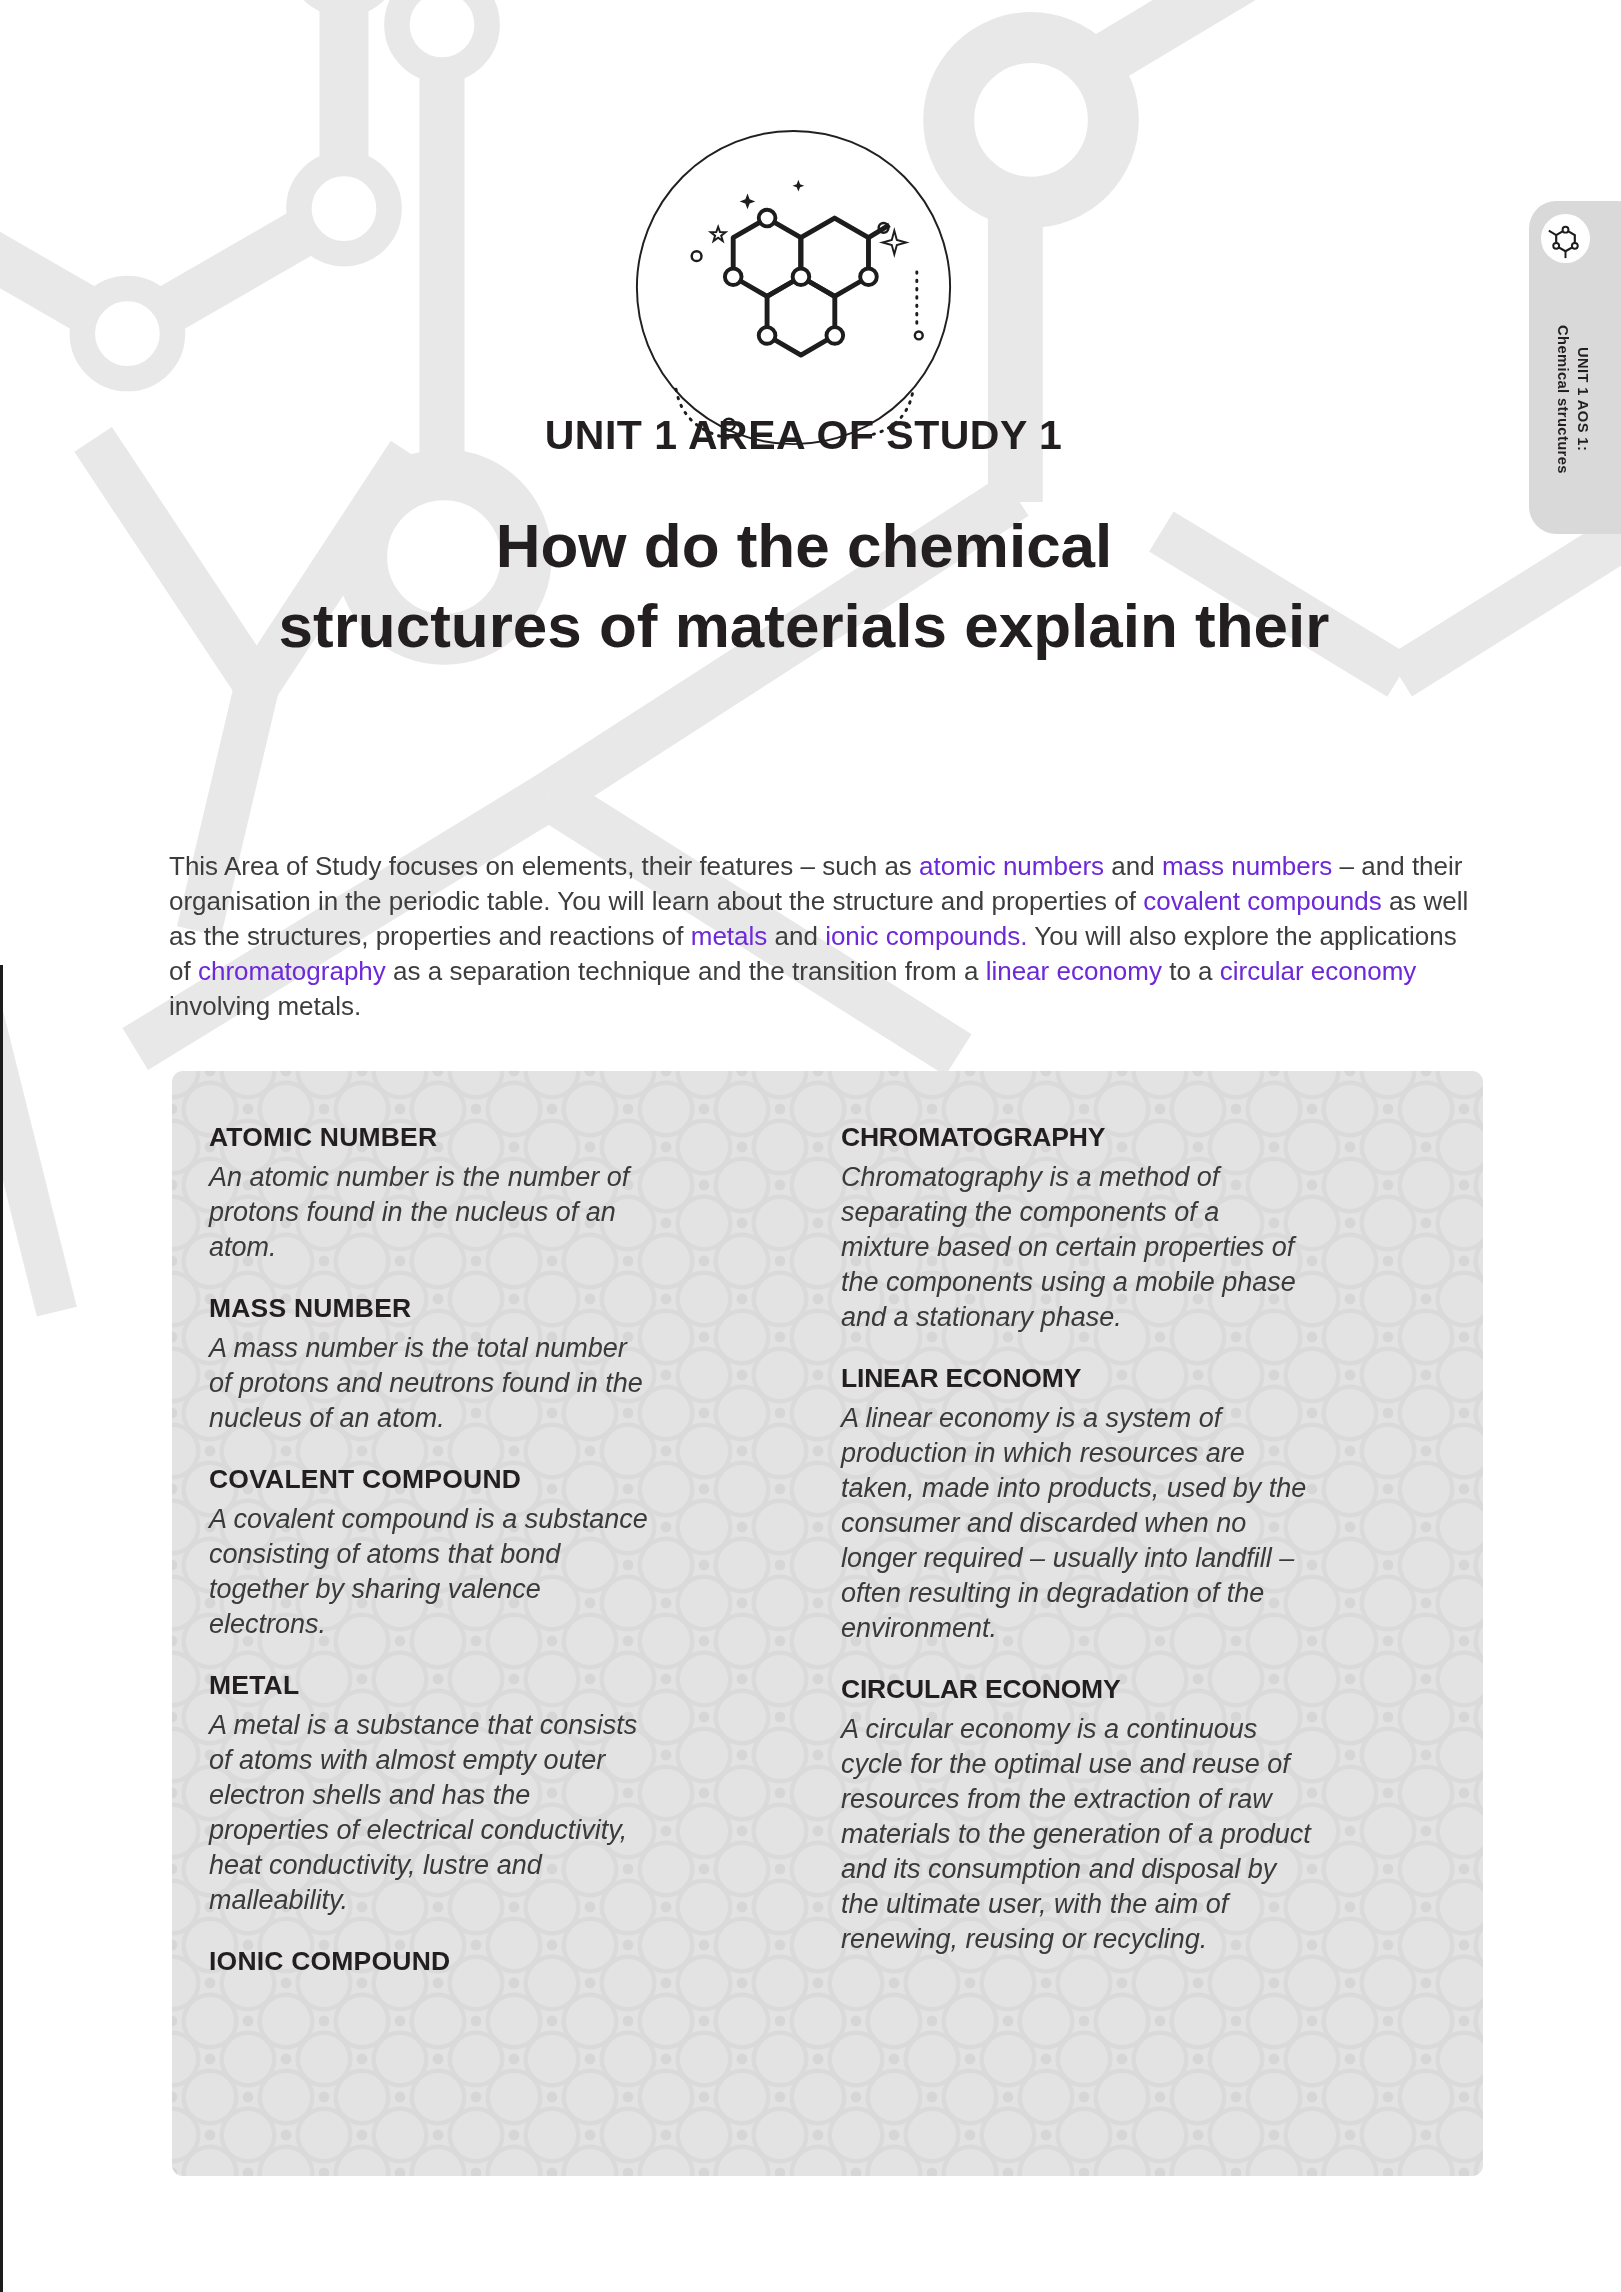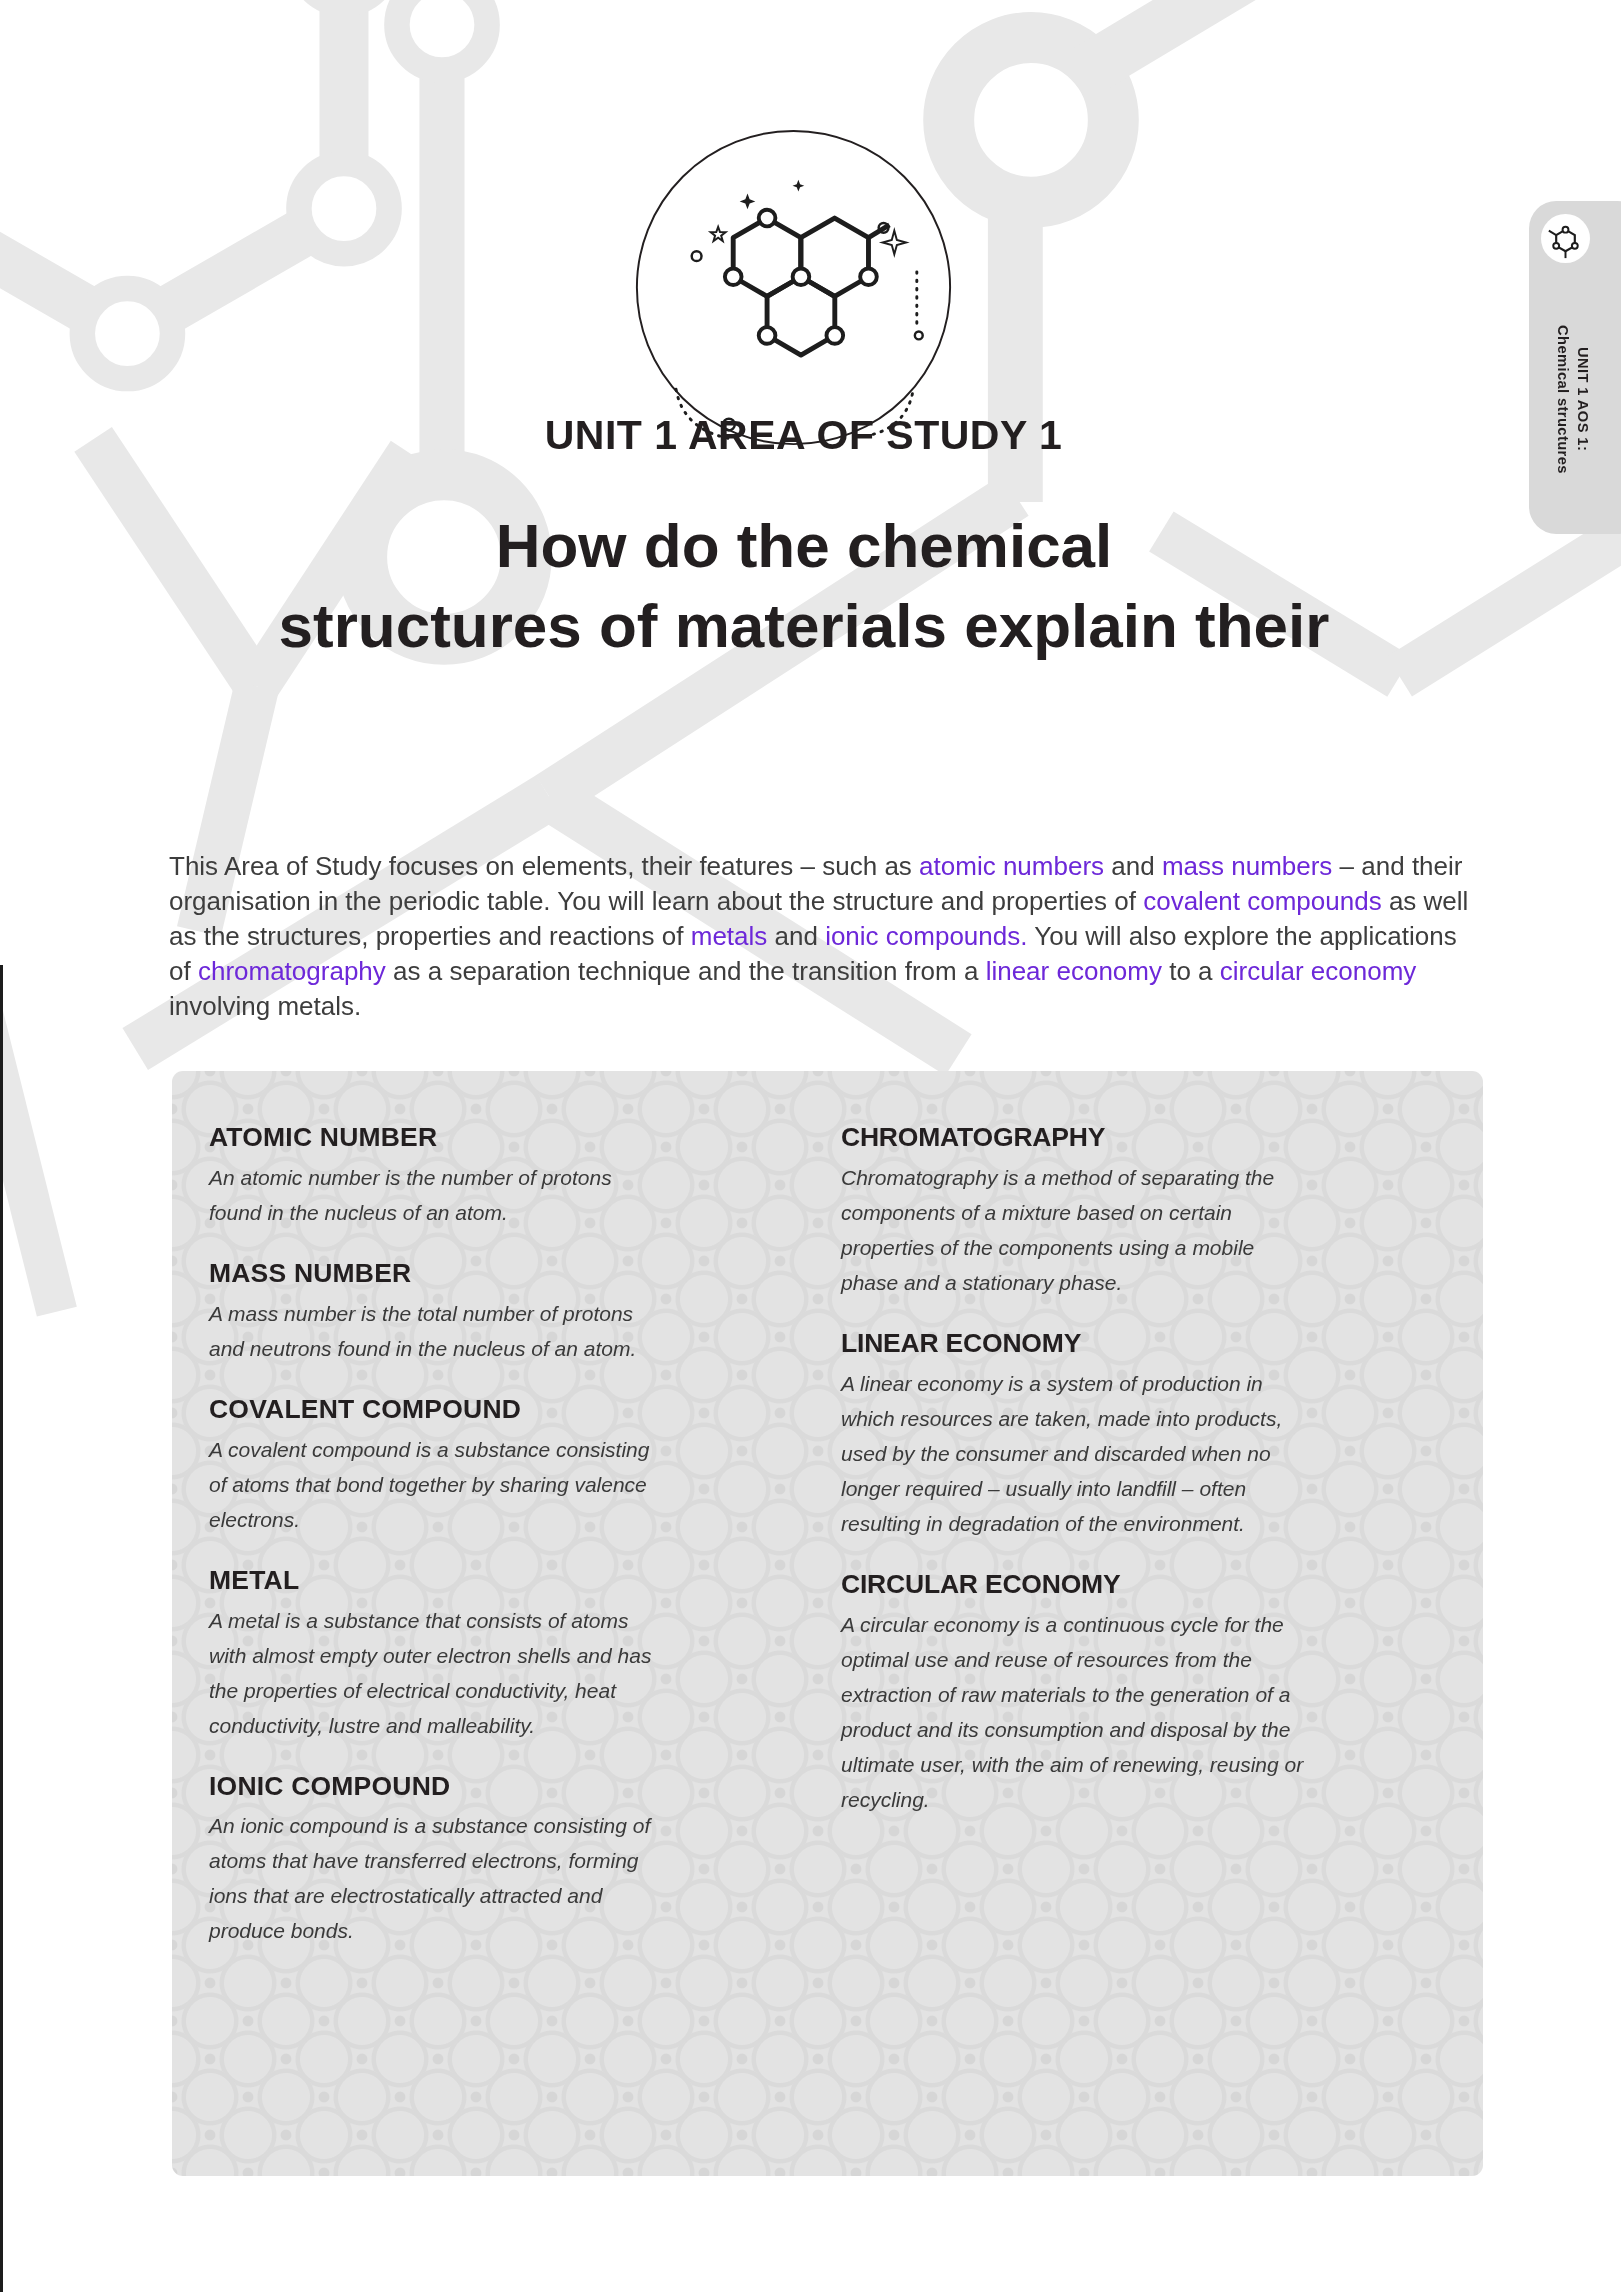--- a/index.html
+++ b/index.html
@@ -42,21 +42,21 @@
       radial-gradient(circle, #d6d6d6 4.9px, rgba(0,0,0,0) 5.9px);
     background-size:76px 76px,76px 76px,76px 76px,76px 76px;
     background-position:0 0,38px 38px,38px 0,0 38px;
   }
   .def-col{position:absolute;top:51px;}
   .col-left{left:37px;width:443px;}
   .col-right{left:669px;width:474px;}
   .def-entry{margin-bottom:28px;}
   .def-term{font-size:26.5px;font-weight:800;color:#231f20;margin-bottom:6.9px;letter-spacing:0.2px;}
   .col-right .def-term{letter-spacing:-0.2px;}
-  .def-text{font-size:21px;font-style:italic;line-height:35px;color:#3a3a3a;}
+  .def-text{font-size:27px;font-style:italic;line-height:35px;color:#3a3a3a;}
   
   .side-tab{
     position:absolute;left:1529px;top:201px;width:116px;height:333px;z-index:3;
     background:#d9d9d9;border-radius:27.4px;
   }
   .tab-circle{
     position:absolute;left:11.8px;top:12.7px;width:49px;height:49px;border-radius:50%;
     background:#ffffff;
   }
   .tab-label{
@@ -159,21 +159,20 @@
       <div class="def-entry">
         <div class="def-term">COVALENT COMPOUND</div>
         <div class="def-text">A covalent compound is a substance consisting of atoms that bond together by sharing valence electrons.</div>
       </div>
       <div class="def-entry">
         <div class="def-term">METAL</div>
         <div class="def-text">A metal is a substance that consists of atoms with almost empty outer electron shells and has the properties of electrical conductivity, heat conductivity, lustre and malleability.</div>
       </div>
       <div class="def-entry">
         <div class="def-term">IONIC COMPOUND</div>
-        <div class="def-text">An ionic compound is a substance consisting of atoms that have transferred electrons, forming ions that are electrostatically attracted and produce bonds.</div>
       </div>
     </div>
   <div class="def-col col-right">
       <div class="def-entry">
         <div class="def-term">CHROMATOGRAPHY</div>
         <div class="def-text">Chromatography is a method of separating the components of a mixture based on certain properties of the components using a mobile phase and a stationary phase.</div>
       </div>
       <div class="def-entry">
         <div class="def-term">LINEAR ECONOMY</div>
         <div class="def-text">A linear economy is a system of production in which resources are taken, made into products, used by the consumer and discarded when no longer required – usually into landfill – often resulting in degradation of the environment.</div>

